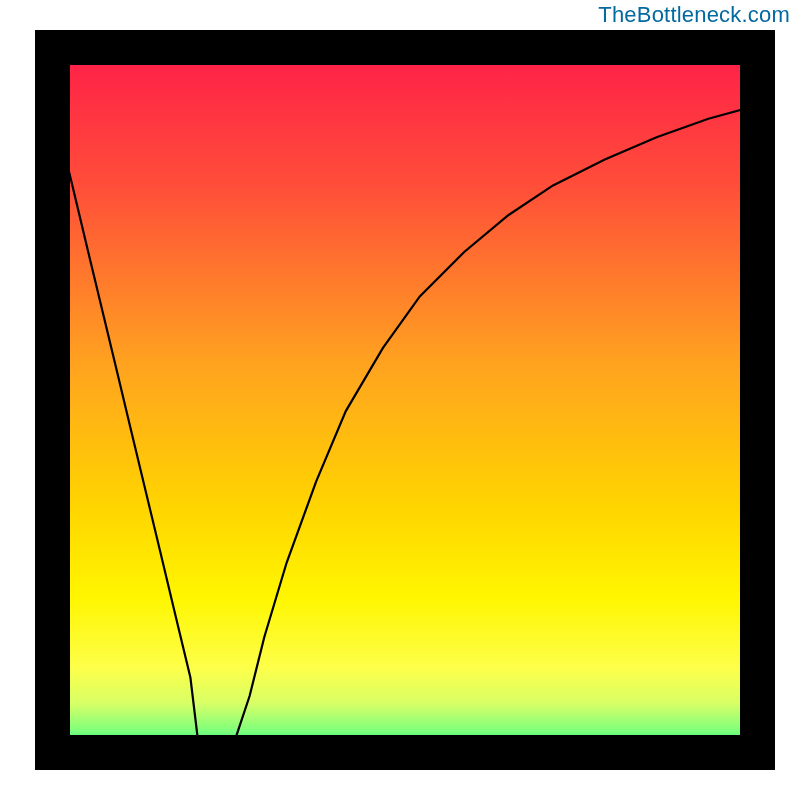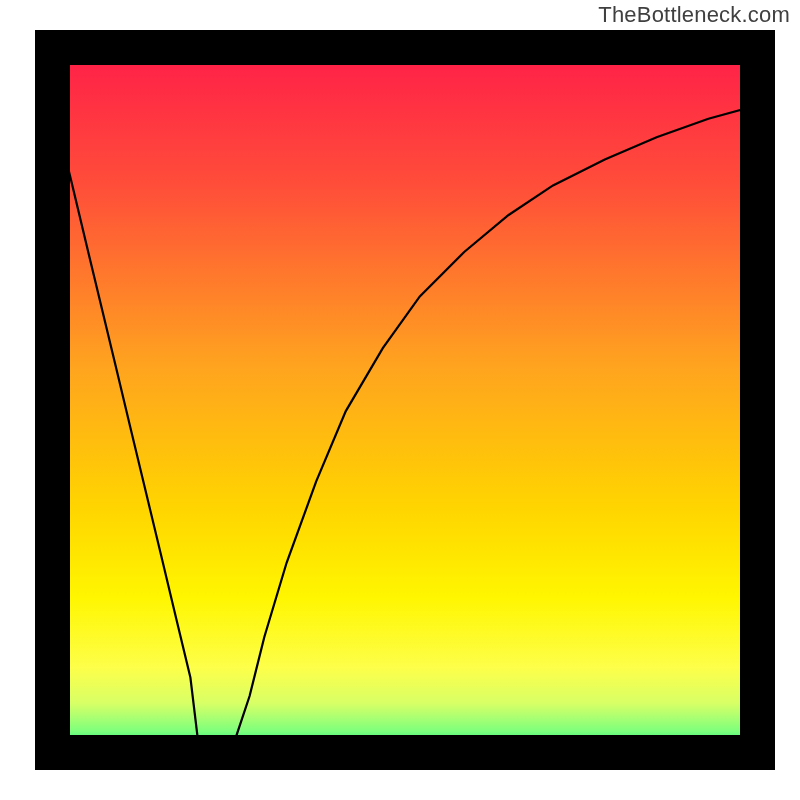--- a/index.html
+++ b/index.html
@@ -13,21 +13,21 @@
   }
   .container {
     position: relative;
     width: 800px;
     height: 800px;
   }
   .watermark {
     position: absolute;
     top: 2px;
     right: 10px;
-    color: #404040;
+    color: #0369a1;
     font-size: 22px;
     font-weight: 400;
     letter-spacing: 0.2px;
     z-index: 10;
     margin-left: 20px;
   }
   svg.chart {
     position: absolute;
     left: 0;
     top: 0;

